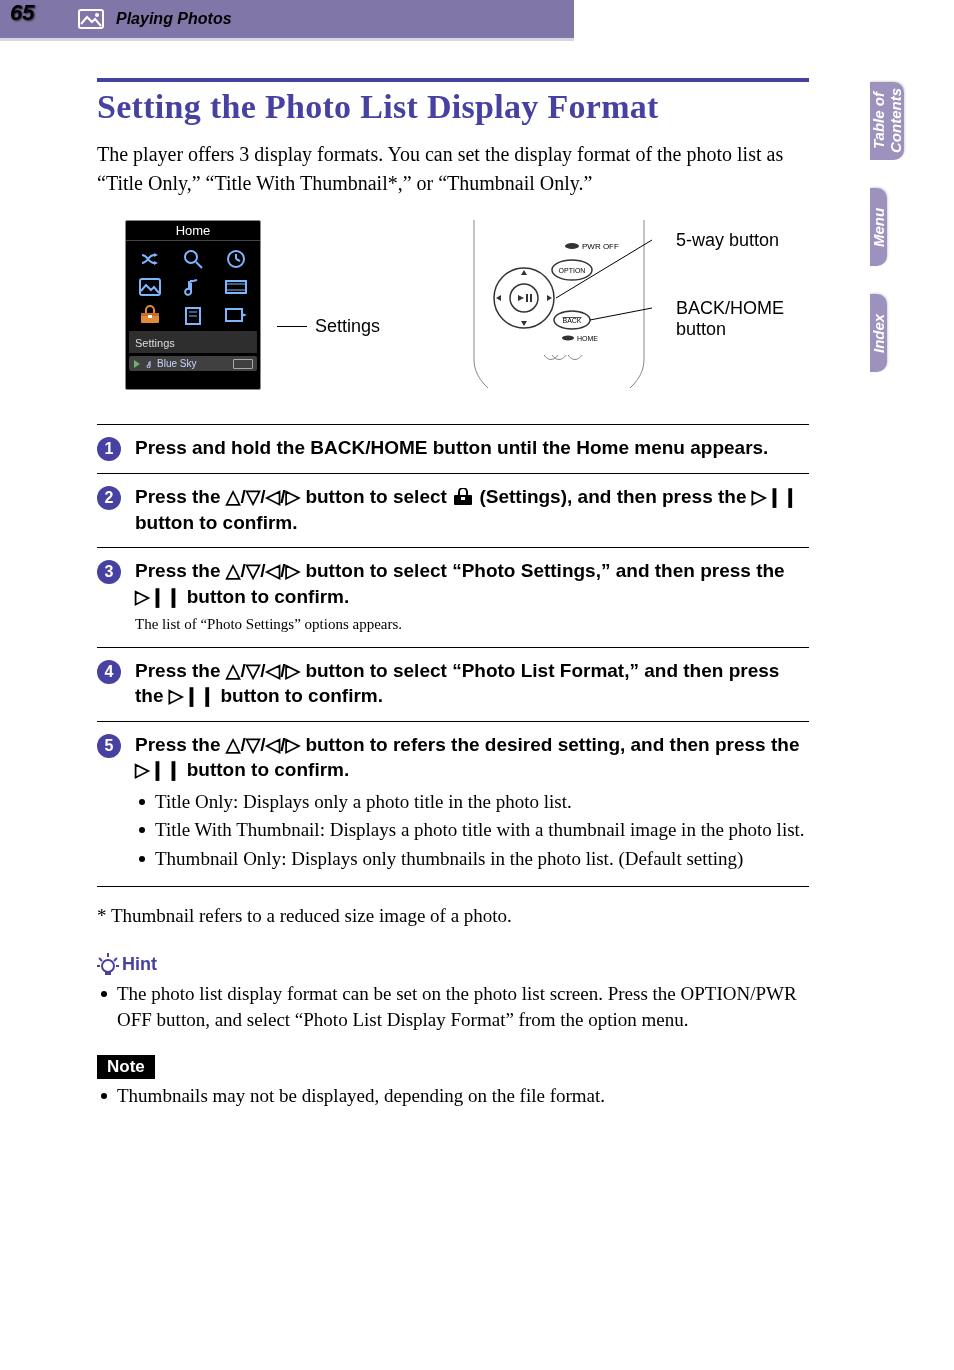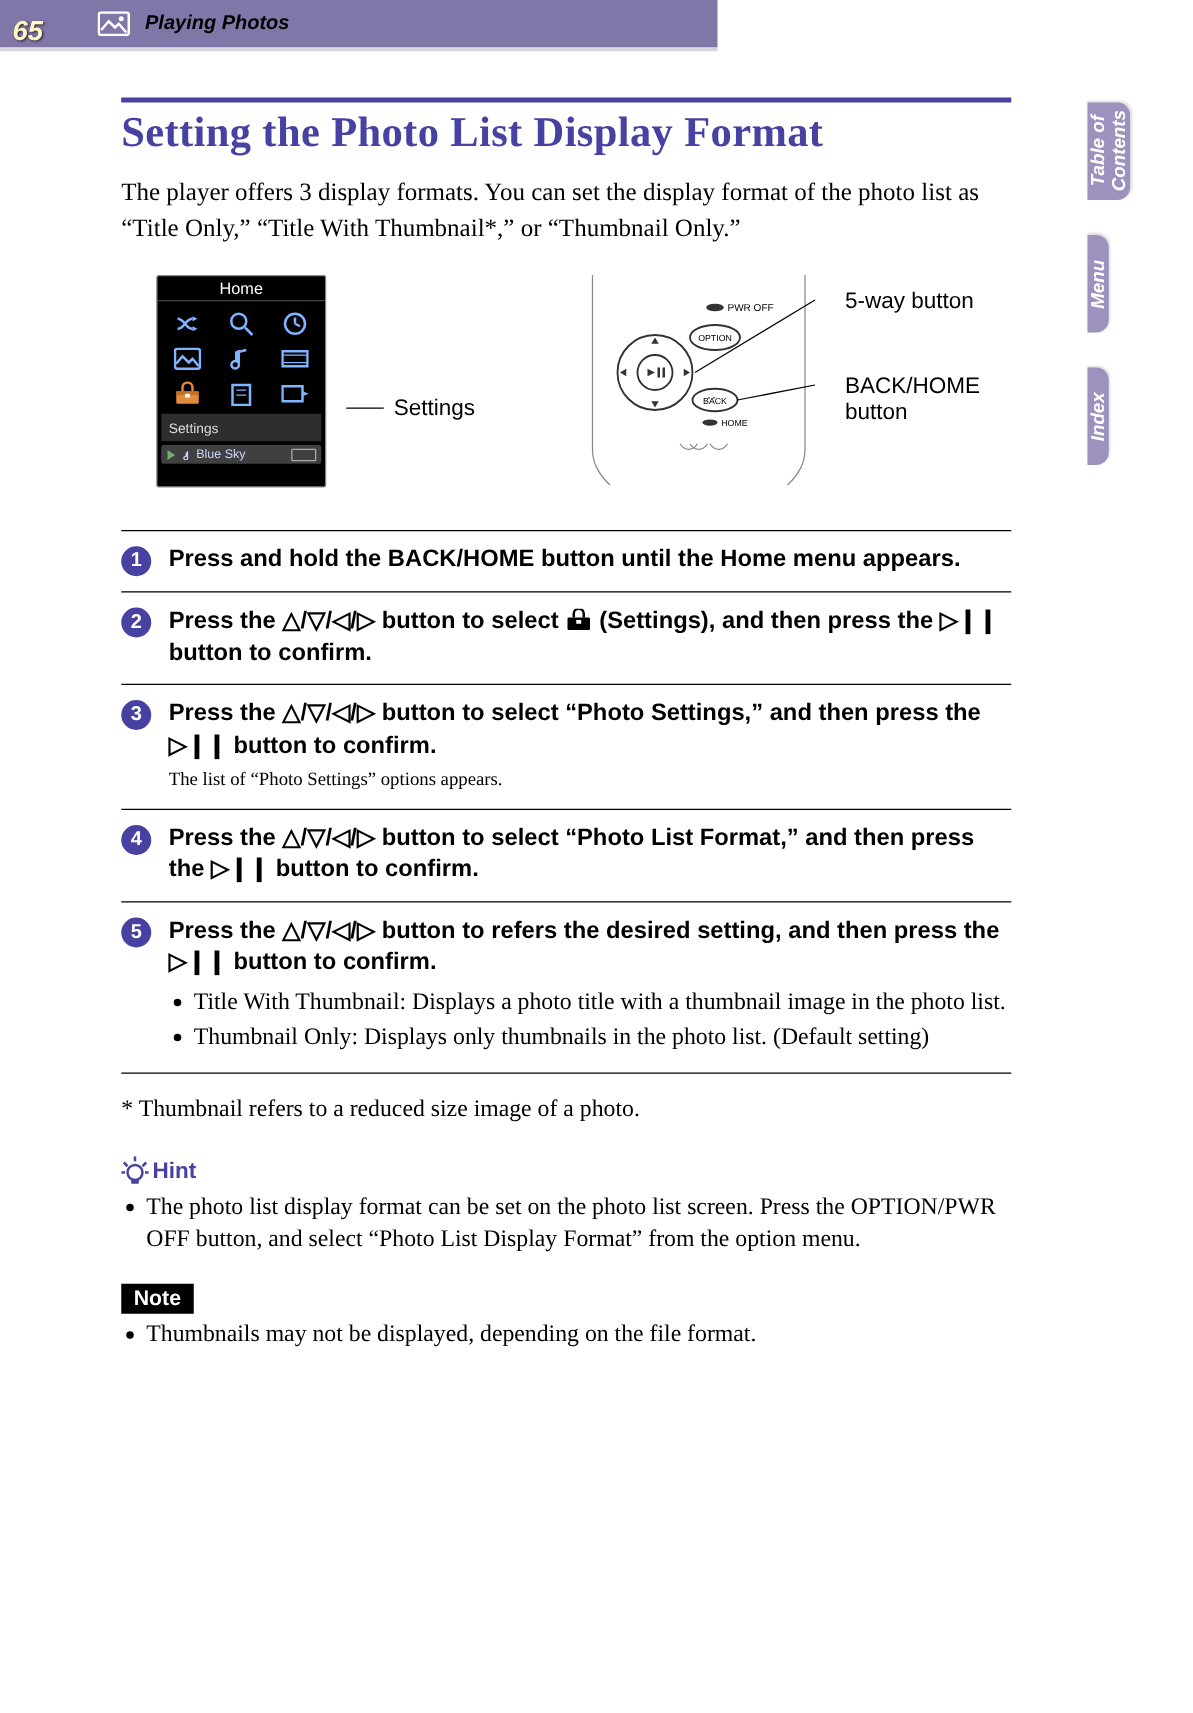--- a/index.html
+++ b/index.html
@@ -1,18 +1,18 @@
 <!DOCTYPE html>
 <html><head>
 <meta charset="utf-8">
 <style>
   html,body{margin:0;padding:0;background:#fff;font-family:Georgia,"Times New Roman",serif;color:#000}
   .page{width:954px;height:1370px;position:relative;background:#fff;overflow:hidden}
   .topbar{position:absolute;left:0;top:0;width:574px;height:38px;background:#8176a8;color:#fff;display:flex;align-items:center}
-  .pagenum{position:absolute;left:10px;top:12px;font-family:Arial,Helvetica,sans-serif;font-weight:bold;font-style:italic;font-size:22px;color:#fef9c3;text-shadow:1px 1px 2px rgba(0,0,0,.7)}
+  .pagenum{position:absolute;left:10px;top:0;font-family:Arial,Helvetica,sans-serif;font-weight:bold;font-style:italic;font-size:22px;color:#000000;text-shadow:1px 1px 2px rgba(0,0,0,.7)}
   .topbar svg{margin-left:78px}
   .section-title{font-family:Arial,Helvetica,sans-serif;font-weight:bold;font-style:italic;color:#000000;font-size:16px;margin-left:12px}
   .topbar-shadow{position:absolute;left:0;top:38px;width:574px;height:3px;background:#d7d5e0}
   .tabs{position:absolute;right:0;top:82px;width:84px}
   .tab{background:#9c92bd;border-top-left-radius:10px;border-bottom-left-radius:10px;height:78px;margin-bottom:28px;display:flex;align-items:center;justify-content:center;color:#fff;font-family:Arial,Helvetica,sans-serif;font-weight:bold;font-style:italic;font-size:15px;writing-mode:vertical-rl;transform:rotate(180deg);text-align:center;box-shadow:-1px 1px 2px rgba(0,0,0,.15);cursor:pointer}
   .content{position:absolute;left:97px;top:78px;width:712px}
   .rule{height:4px;background:#4741a1;width:712px;margin-bottom:6px}
   h1{margin:0 0 14px 0;font-family:Georgia,serif;font-weight:bold;color:#4741a1;font-size:34px;letter-spacing:.3px}
   .intro{font-size:20px;line-height:1.45;margin:0 0 22px 0}
   .figs{display:flex;align-items:flex-start;gap:16px;height:180px;position:relative}
@@ -247,20 +247,21 @@
         </div>
       </div>
 
       <div class="step">
         <div class="badge">5</div>
         <div class="step-body">
           <div class="step-head">
             <span>Press the </span><span class="glyph">△/▽/◁/▷</span><span> button to refers the desired setting, and then press the </span><span class="glyph">▷❙❙</span><span> button to confirm.</span>
           </div>
           <ul class="bullets">
+            <li>Title Only: Displays only a photo title in the photo list.</li>
             <li>Title With Thumbnail: Displays a photo title with a thumbnail image in the photo list.</li>
             <li>Thumbnail Only: Displays only thumbnails in the photo list. (Default setting)</li>
           </ul>
         </div>
       </div>
 
     </div>
 
     <p class="footnote">*  Thumbnail refers to a reduced size image of a photo.</p>
 

